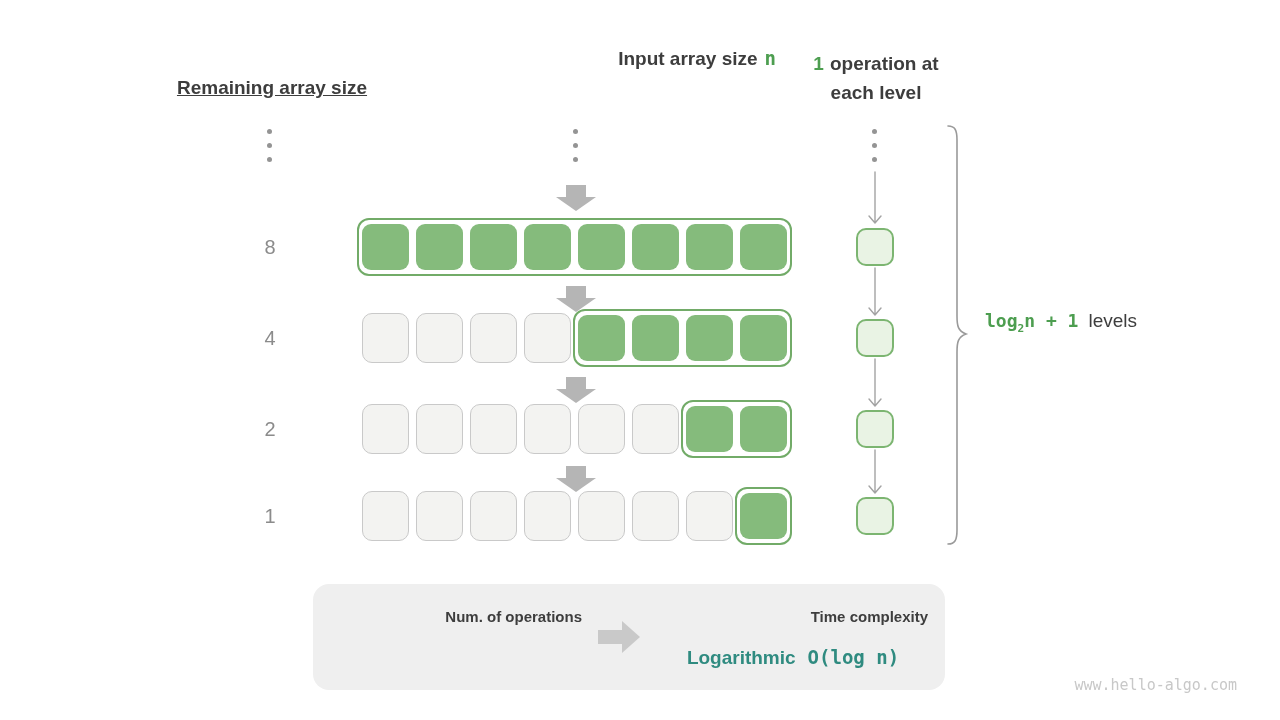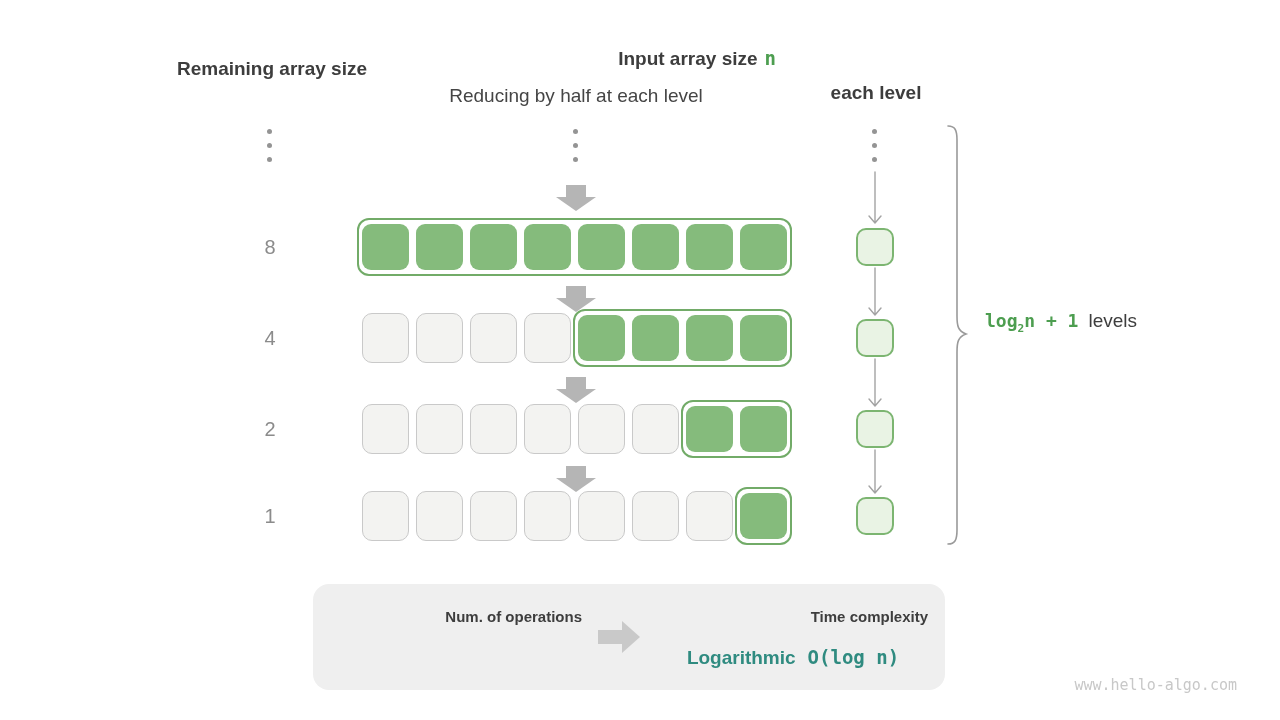--- a/index.html
+++ b/index.html
@@ -59,31 +59,31 @@
     border-left:18px solid var(--box-arrow);}
   .watermark{right:43px;top:676px;font-size:15px;color:var(--watermark);
     font-family:"DejaVu Sans Mono",monospace;}
   .teal{color:var(--teal-text);}
 </style>
 </head>
 <body>
 
 <div id="canvas">
 
-  <div class="abs hdr" style="left:112px;top:57px;width:320px;">
+  <div class="abs hdr" style="left:112px;top:76px;width:320px;text-decoration:underline;">
     <span>Remaining array size</span>
   </div>
 
   <div class="abs hdr" style="left:376px;top:47px;width:400px;text-align:right;">
     <span>Input array size</span><span class="green-t mono nvar">n</span>
   </div>
-  <div class="abs hdr-sub" style="left:376px;top:84px;width:400px;">
-    <span>Reducing by half at each level</span>
+
+  <div class="abs hdr" style="left:776px;top:52px;width:200px;">
+    <span class="green-t">1</span><span class="gapword">operation at</span>
   </div>
-
   <div class="abs hdr" style="left:776px;top:81px;width:200px;">
     <span>each level</span>
   </div>
 
   <div class="dots" style="left:267px;top:129px;">
     <div class="dot"></div>
       <div class="dot"></div>
       <div class="dot"></div>
   </div>
   <div class="dots" style="left:573px;top:129px;">

